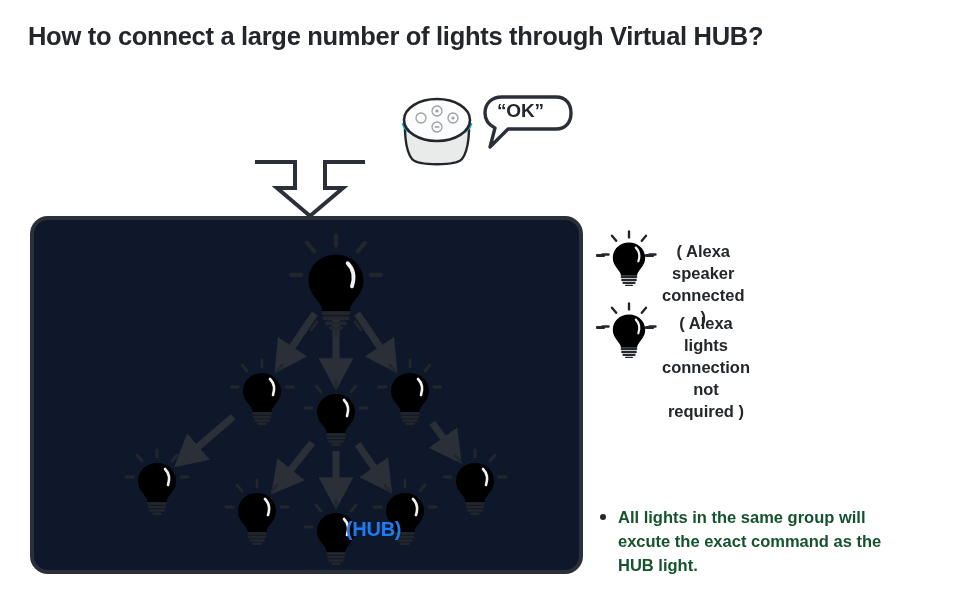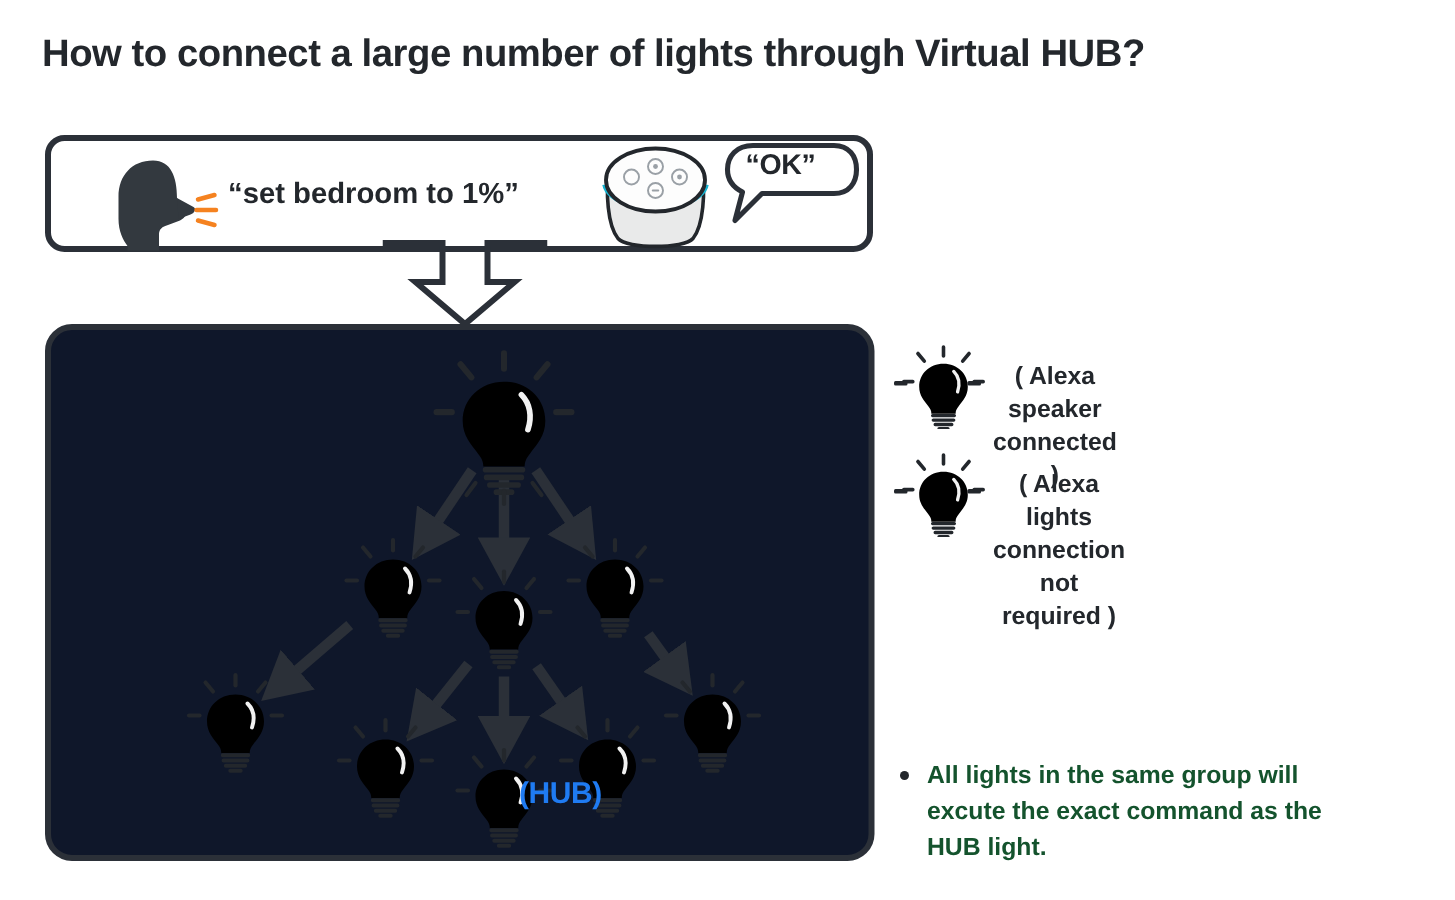--- a/index.html
+++ b/index.html
@@ -202,39 +202,20 @@
     white-space: pre-line;
   }
 </style>
 <style></style></head>
 <body>
 
 <div id="stage">
 
   <div id="title">How to connect a large number of lights through Virtual HUB?</div>
 
-  <div id="command-box">
-
-    <svg id="head-icon" viewBox="0 0 56 62">
-      <path d="M26 1 C12 1 3 11 3 25 L3 40 C3 48 6 54 9 58 L9 61 L30 61 L30 50
-               C30 47 32 45 36 44 L44 41 C48 39 49 36 47 33 L42 26
-               C42 12 38 1 26 1 Z" fill="#33393f"></path>
-      <path d="M42 26 L53 32 C55 33 54 36 51 37 L43 40" fill="#33393f"></path>
-    </svg>
-
-    <svg id="sound-waves" viewBox="0 0 20 24">
-      <g stroke="#f58220" stroke-width="3" stroke-linecap="round">
-        <line x1="2" y1="12" x2="15" y2="12"></line>
-        <line x1="3" y1="5" x2="14" y2="2"></line>
-        <line x1="3" y1="19" x2="14" y2="22"></line>
-      </g>
-    </svg>
-
-    <div id="command-text">“set bedroom to 1%”</div>
-  </div>
 
   <svg id="echo-dot" viewBox="0 0 78 76">
 
     <path d="M7 32 C7 32 6 56 14 66 C20 73 58 73 64 66 C72 56 71 32 71 32 Z" fill="#e9eaea" stroke="#23272c" stroke-width="2.4"></path>
 
     <path d="M6 30 C6 30 8 44 39 44 C70 44 72 30 72 30" fill="none" stroke="#17b3d1" stroke-width="5"></path>
 
     <ellipse cx="39" cy="27" rx="33" ry="21" fill="#fdfdfd" stroke="#23272c" stroke-width="2.6"></ellipse>
     <g fill="none" stroke="#9aa0a6" stroke-width="1.3">
       <circle cx="23" cy="25" r="5"></circle>

